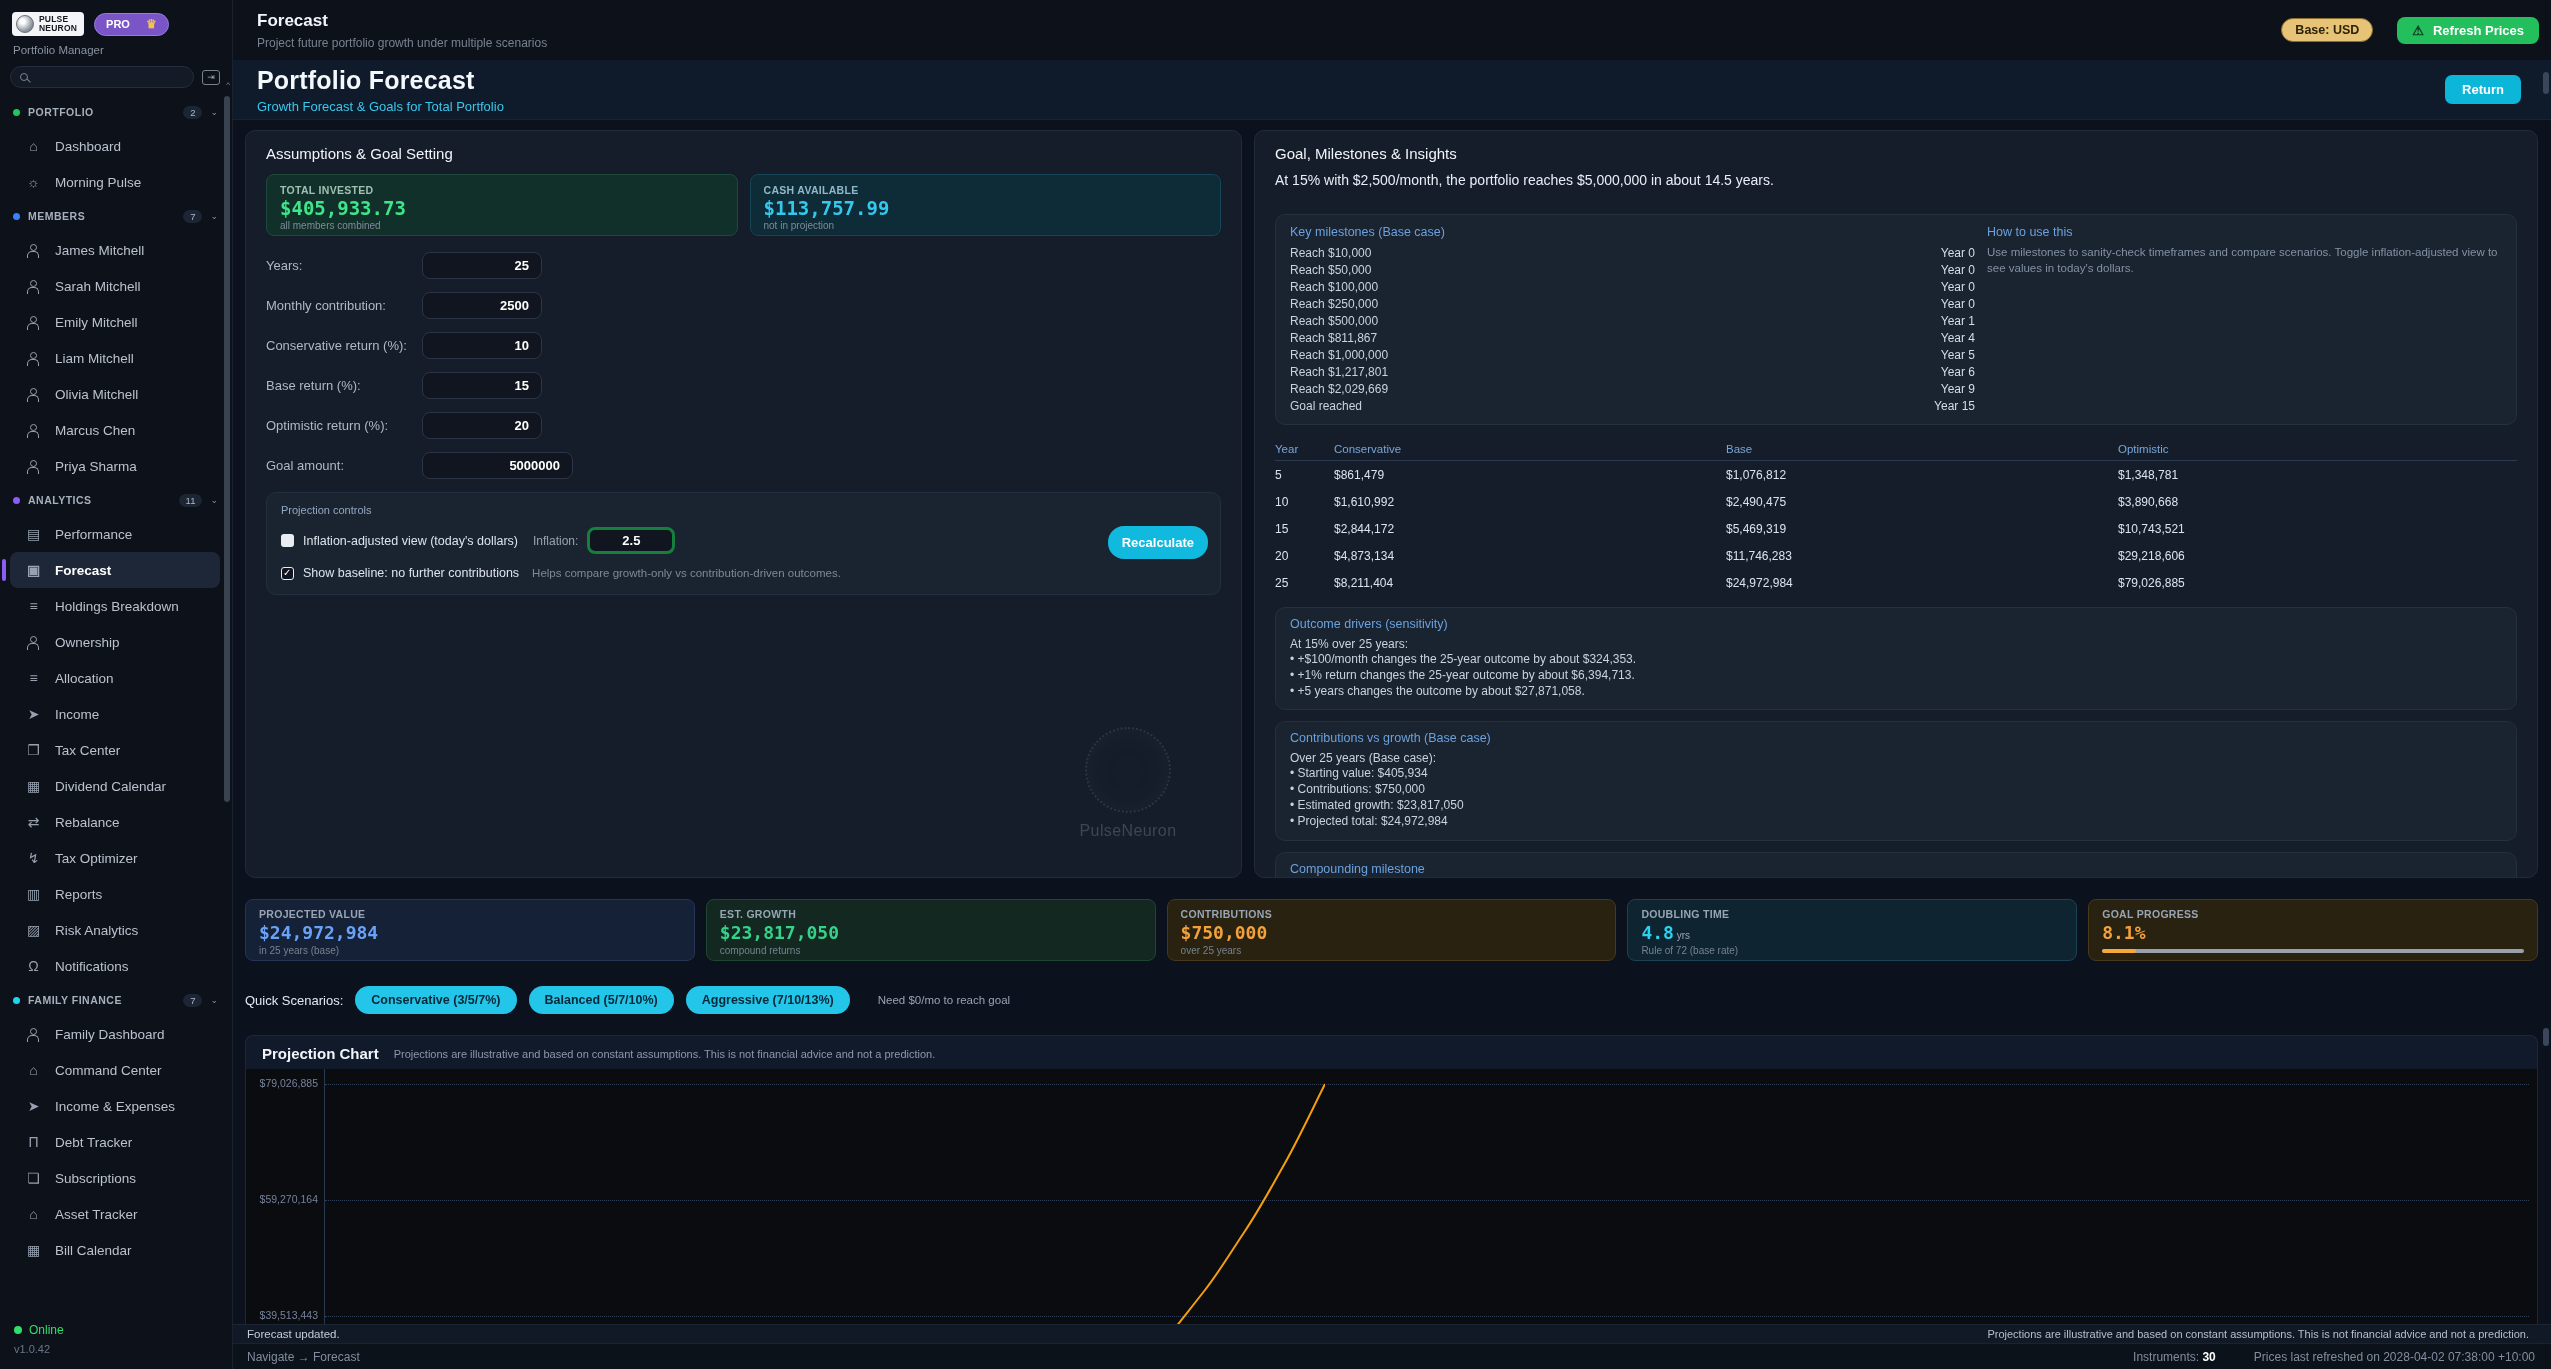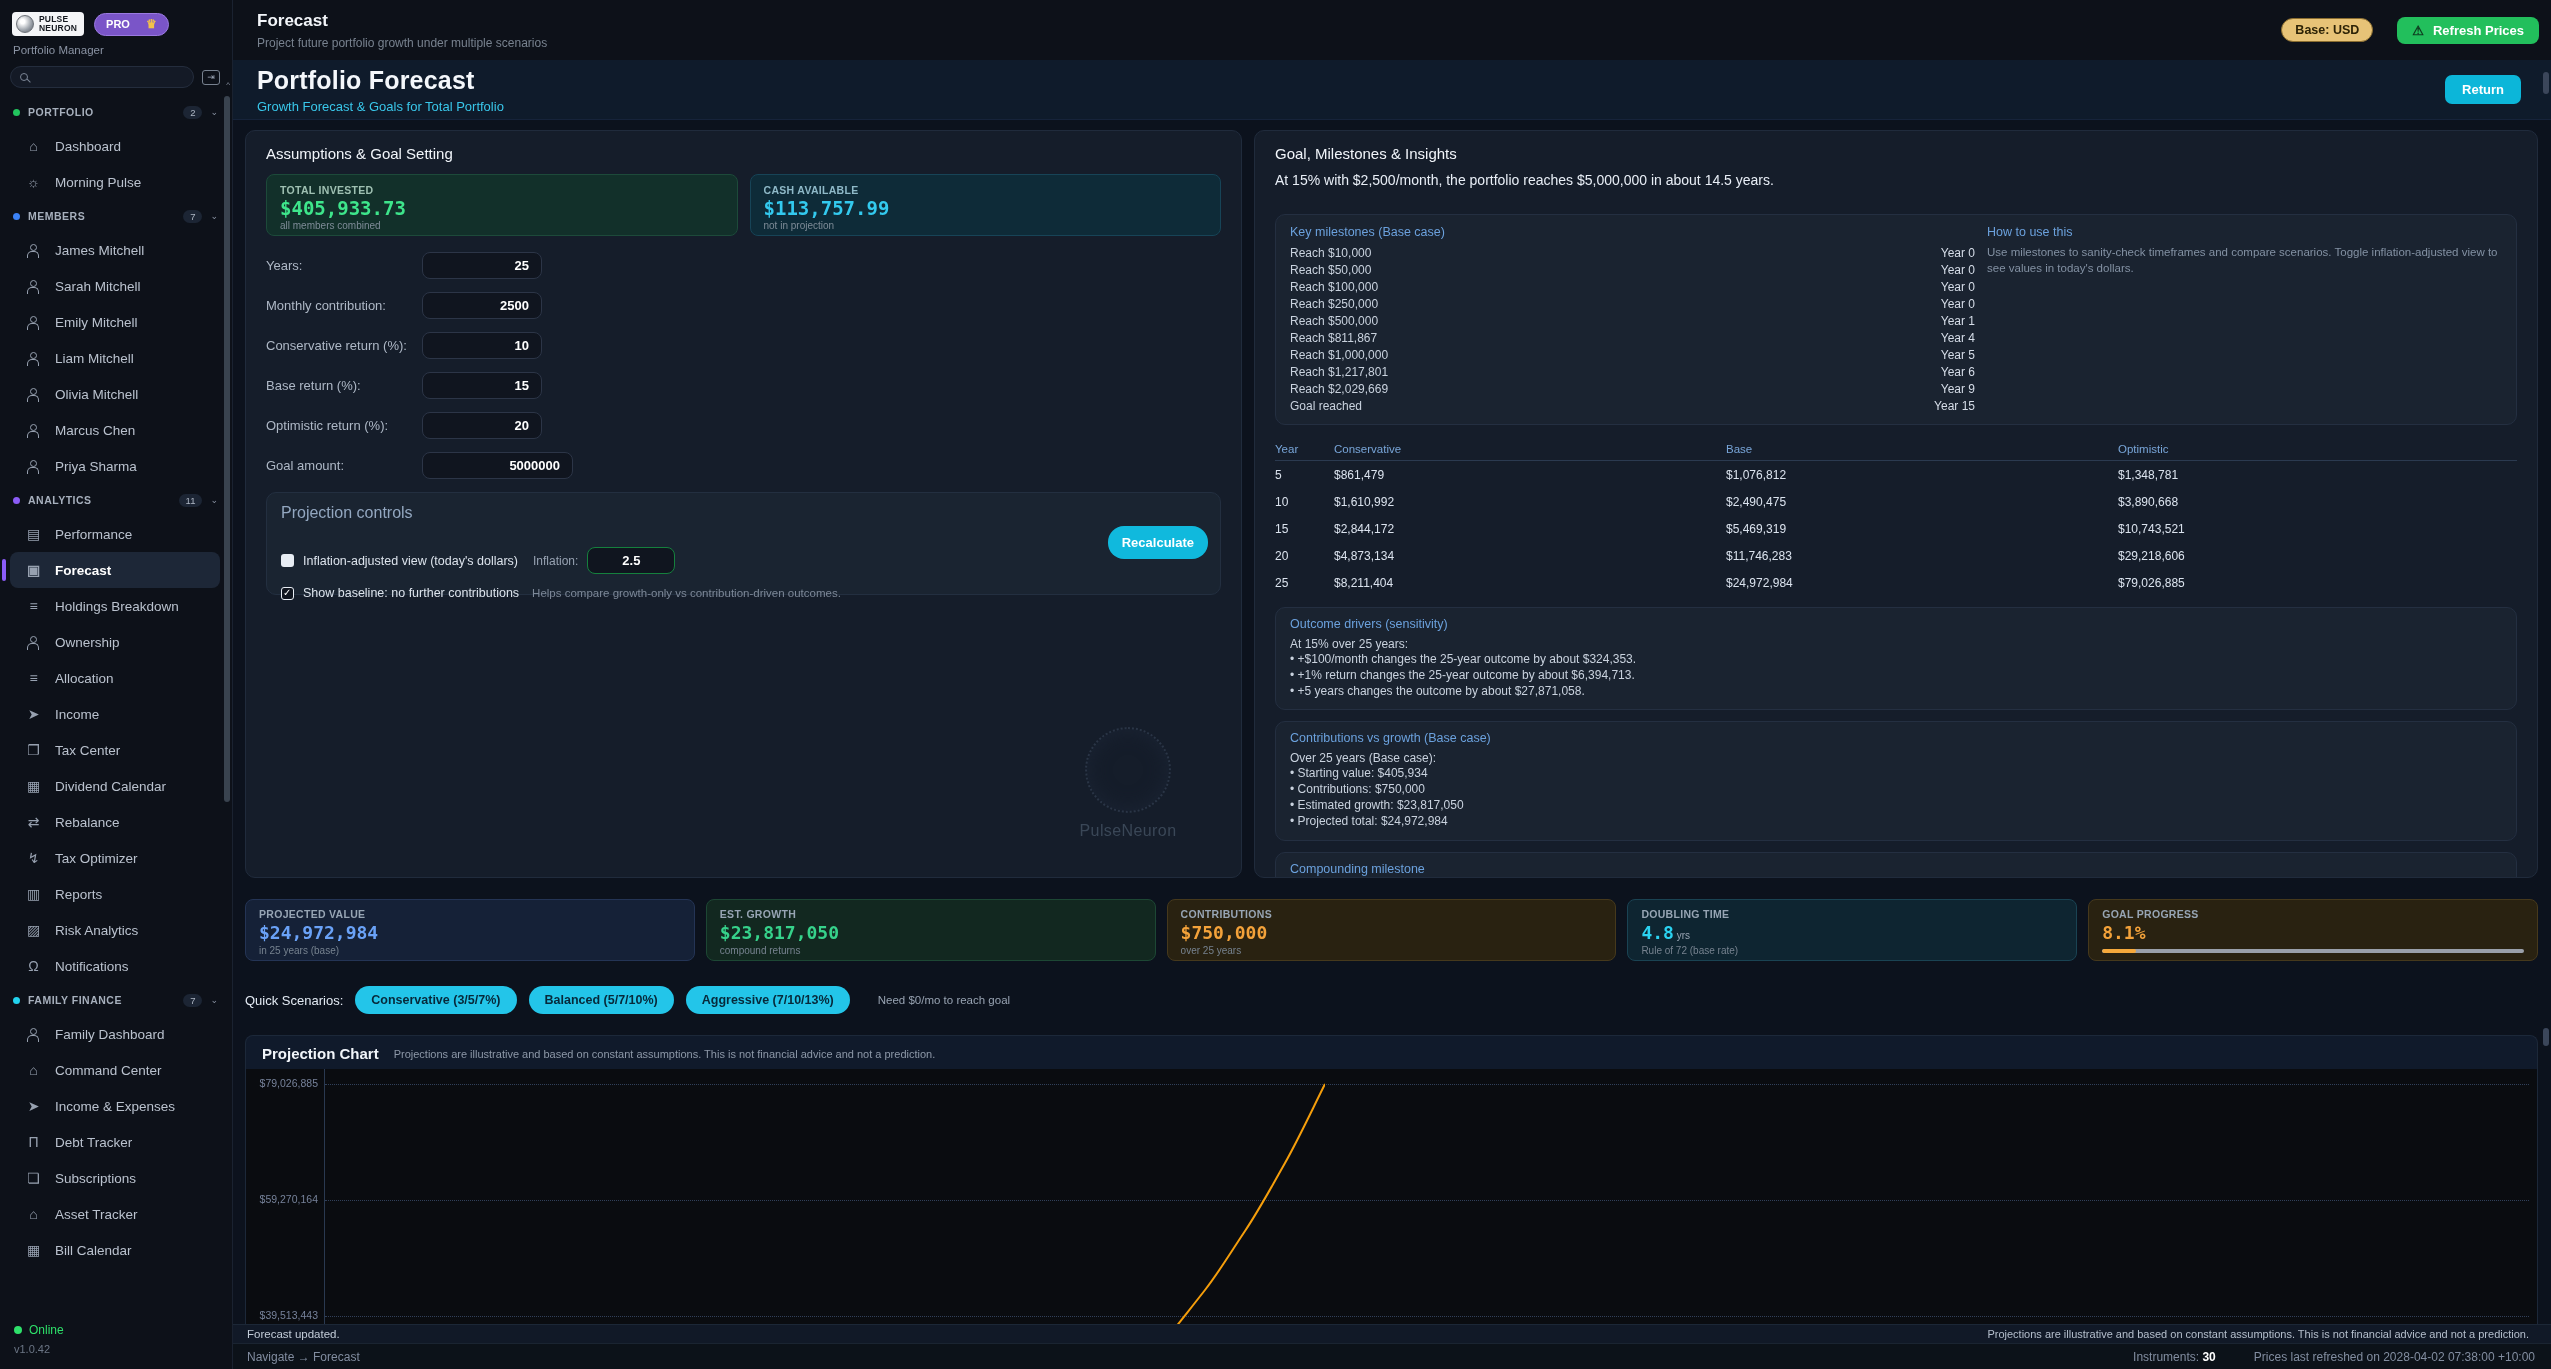--- a/index.html
+++ b/index.html
@@ -76,28 +76,28 @@
   .scard-value{font-family:"DejaVu Sans Mono",monospace;font-weight:700;font-size:19px;margin-top:1px}
   .scard.green .scard-value{color:#3ee58b}
   .scard.cyan .scard-value{color:#33c9ee}
   .scard-note{font-size:10px;color:#7e8b97;margin-top:1px}
   .fields{margin-top:16px}
   .frow{display:flex;align-items:center;margin-bottom:13px;height:27px}
   .flabel{width:156px;font-size:13px;color:#aeb8c6}
   .finput{width:120px;height:27px;background:#10151f;border:1px solid #2c3547;border-radius:8px;color:#fff;font-size:13px;font-weight:600;text-align:right;padding:0 12px;display:flex;align-items:center;justify-content:flex-end}
   .finput.wide{width:151px}
   .controls{margin-top:9px;background:#1a2431;border:1px solid #232f40;border-radius:10px;padding:11px 14px;position:relative;height:103px}
-  .controls-title{font-size:16px;color:#93a7c0;margin-bottom:25px}
+  .controls-title{font-size:11px;color:#93a7c0;margin-bottom:11px}
   .ctrl-row{display:flex;align-items:center;gap:9px;margin-bottom:12px}
   .cbox{width:13px;height:13px;border-radius:3px;background:#e8edf4;flex-shrink:0}
   .cbox.checked{background:#10151f;border:1.5px solid #e8edf4;position:relative}
   .cbox.checked::after{content:"✓";color:#fff;font-size:10px;position:absolute;left:1px;top:-1px}
   .ctrl-label{font-size:12.5px;color:#dce3ec}
   .inf-label{font-size:12px;color:#97a2b2;margin-left:6px}
-  .inf-input{width:88px;height:27px;background:#10151f;border:1px solid #15803d;border-radius:8px;color:#fff;font-size:13px;font-weight:600;display:flex;align-items:center;justify-content:center}
+  .inf-input{width:88px;height:27px;background:#10151f;border:3px solid #15803d;border-radius:8px;color:#fff;font-size:13px;font-weight:600;display:flex;align-items:center;justify-content:center}
   .helper{font-size:11.5px;color:#7d8898;margin-left:4px}
   .recalc-btn{position:absolute;right:12px;top:33px;background:#10b9dd;color:#fff;font-weight:700;font-size:13px;padding:9px 14px;border-radius:16px;border:none}
   .watermark{position:absolute;right:38px;top:596px;width:150px;text-align:center}
   .wm-brain{width:86px;height:86px;margin:0 auto;border-radius:50%;border:2px dotted #2a3546;box-shadow:inset 0 0 20px #1b2434}
   .wm-text{margin-top:9px;font-size:16px;color:#3a4757;letter-spacing:.4px}
 
   
   .summary{font-size:14px;color:#e8eef6;margin-top:10px}
   .mbox{background:#1a2330;border:1px solid #242f41;border-radius:10px;margin-top:26px;padding:10px 14px;display:flex;gap:12px}
   .mleft{flex:1}

